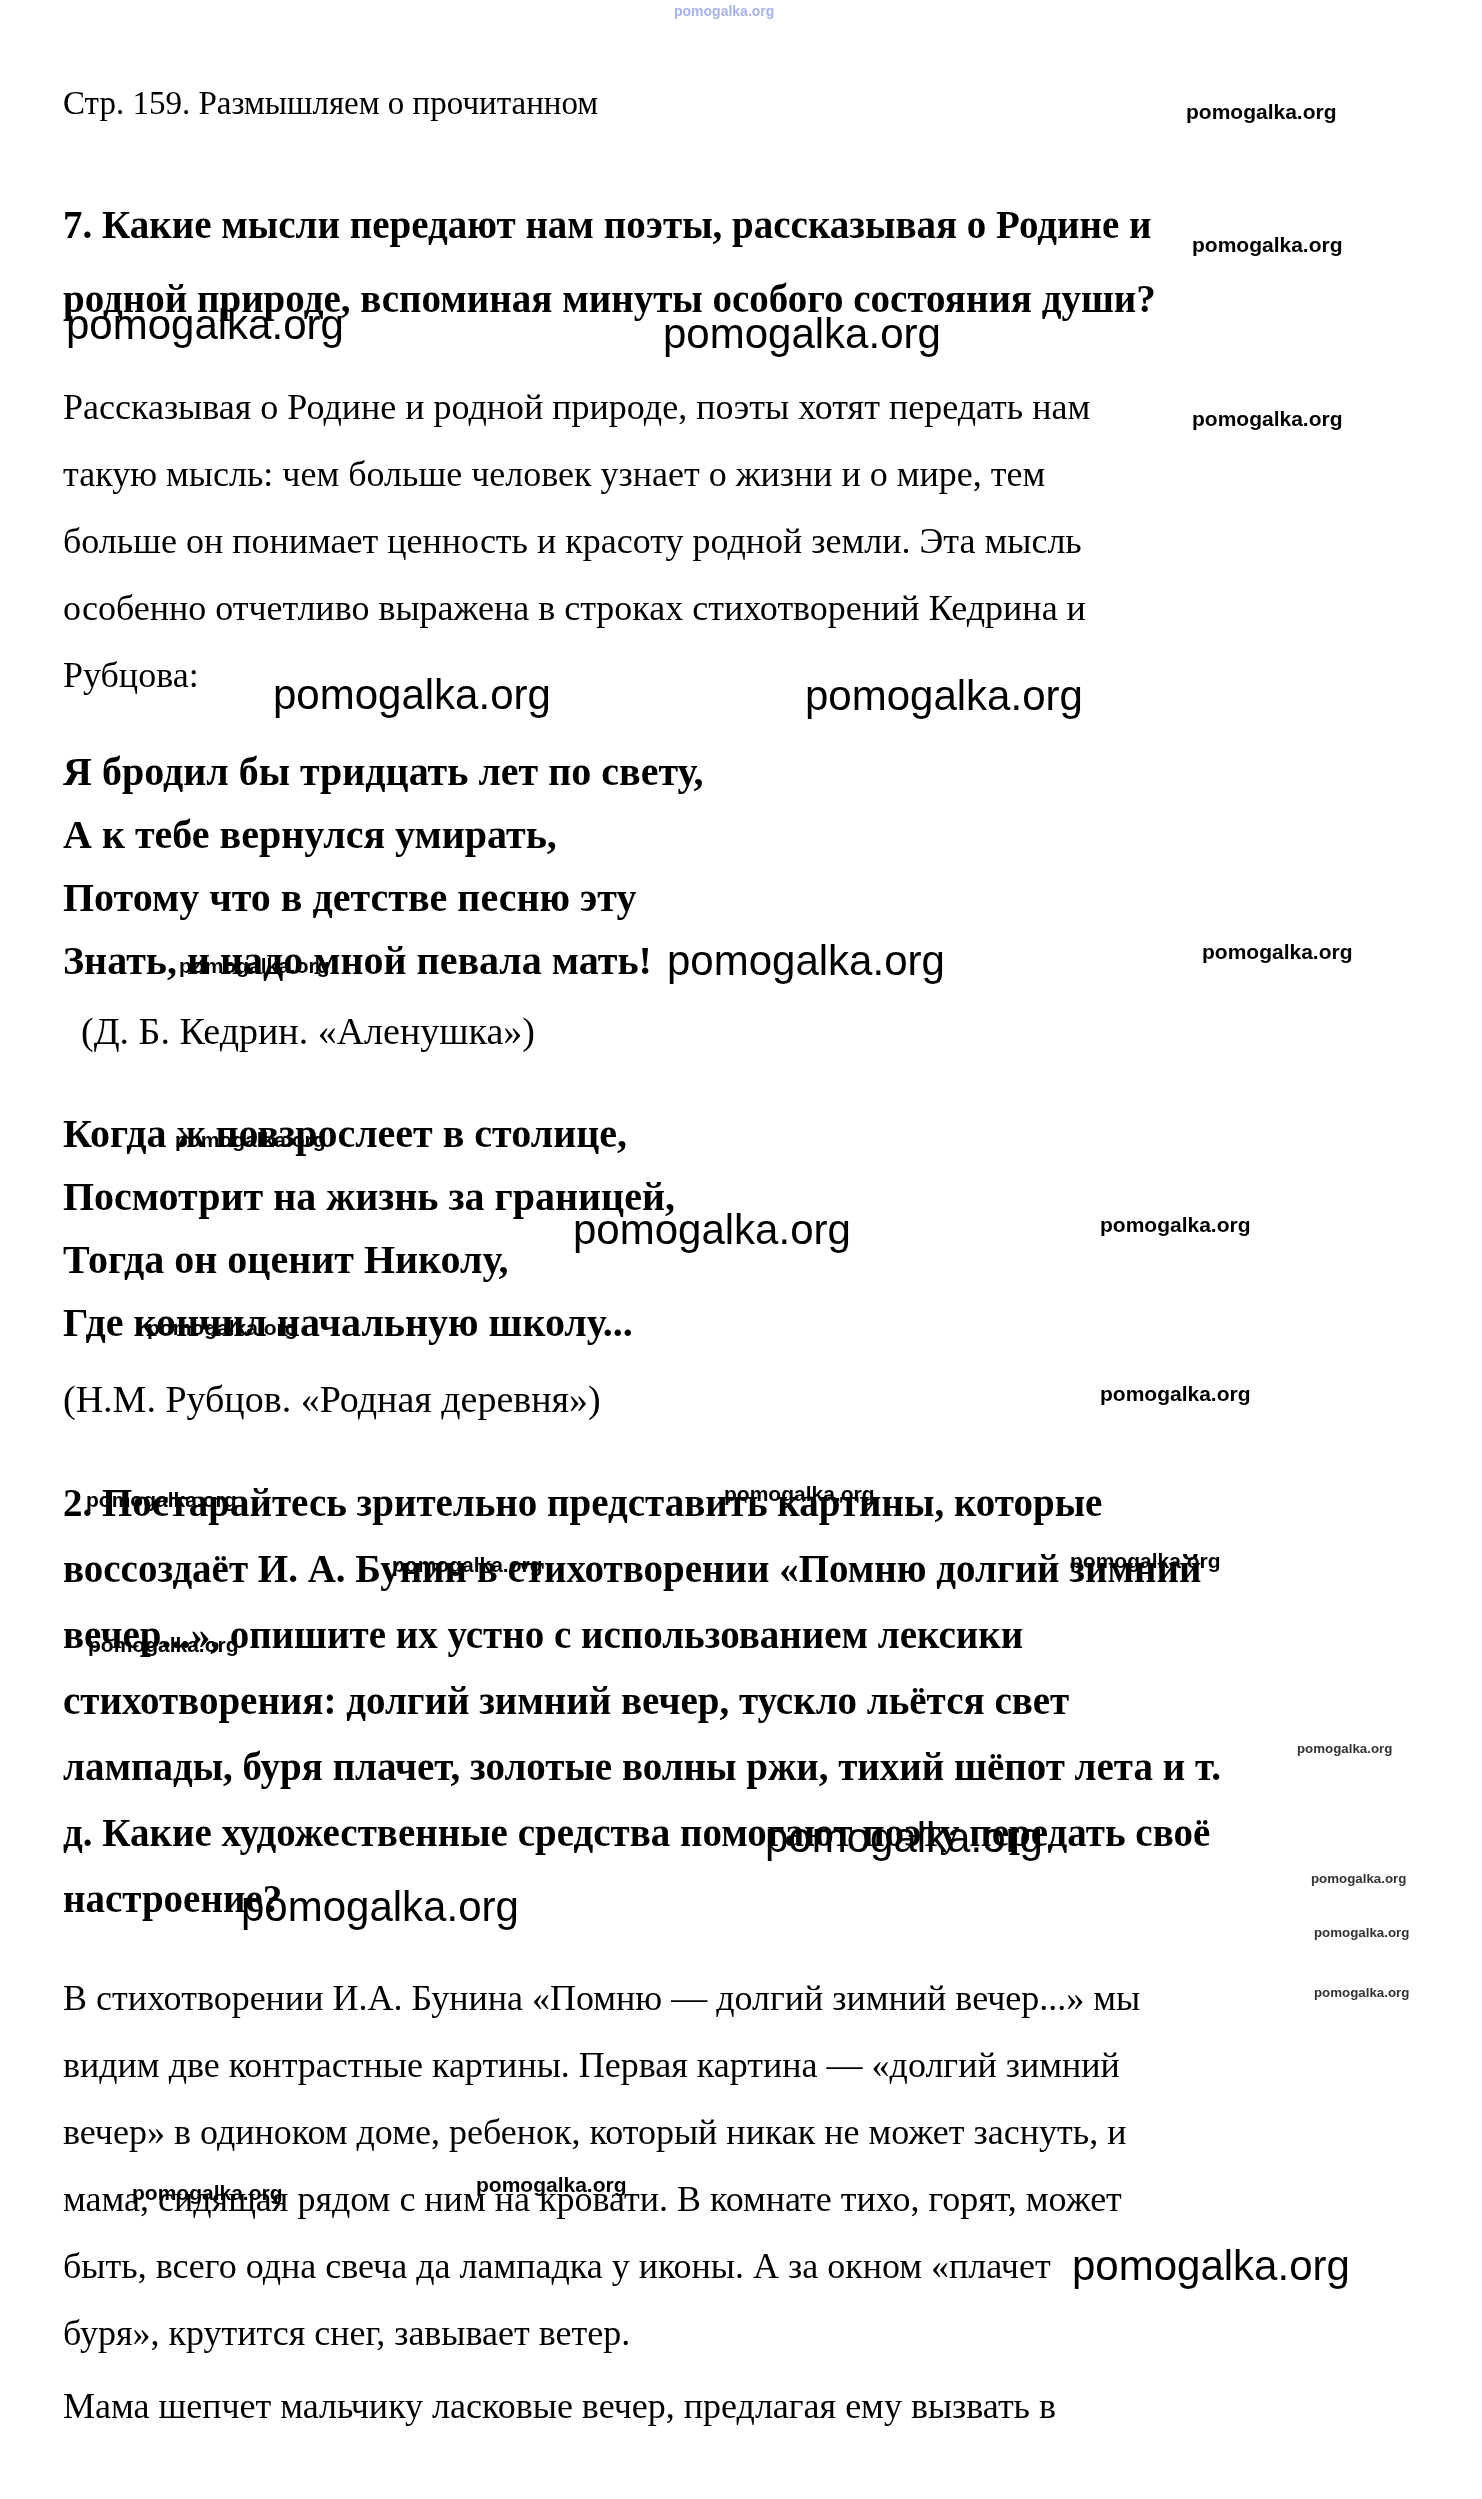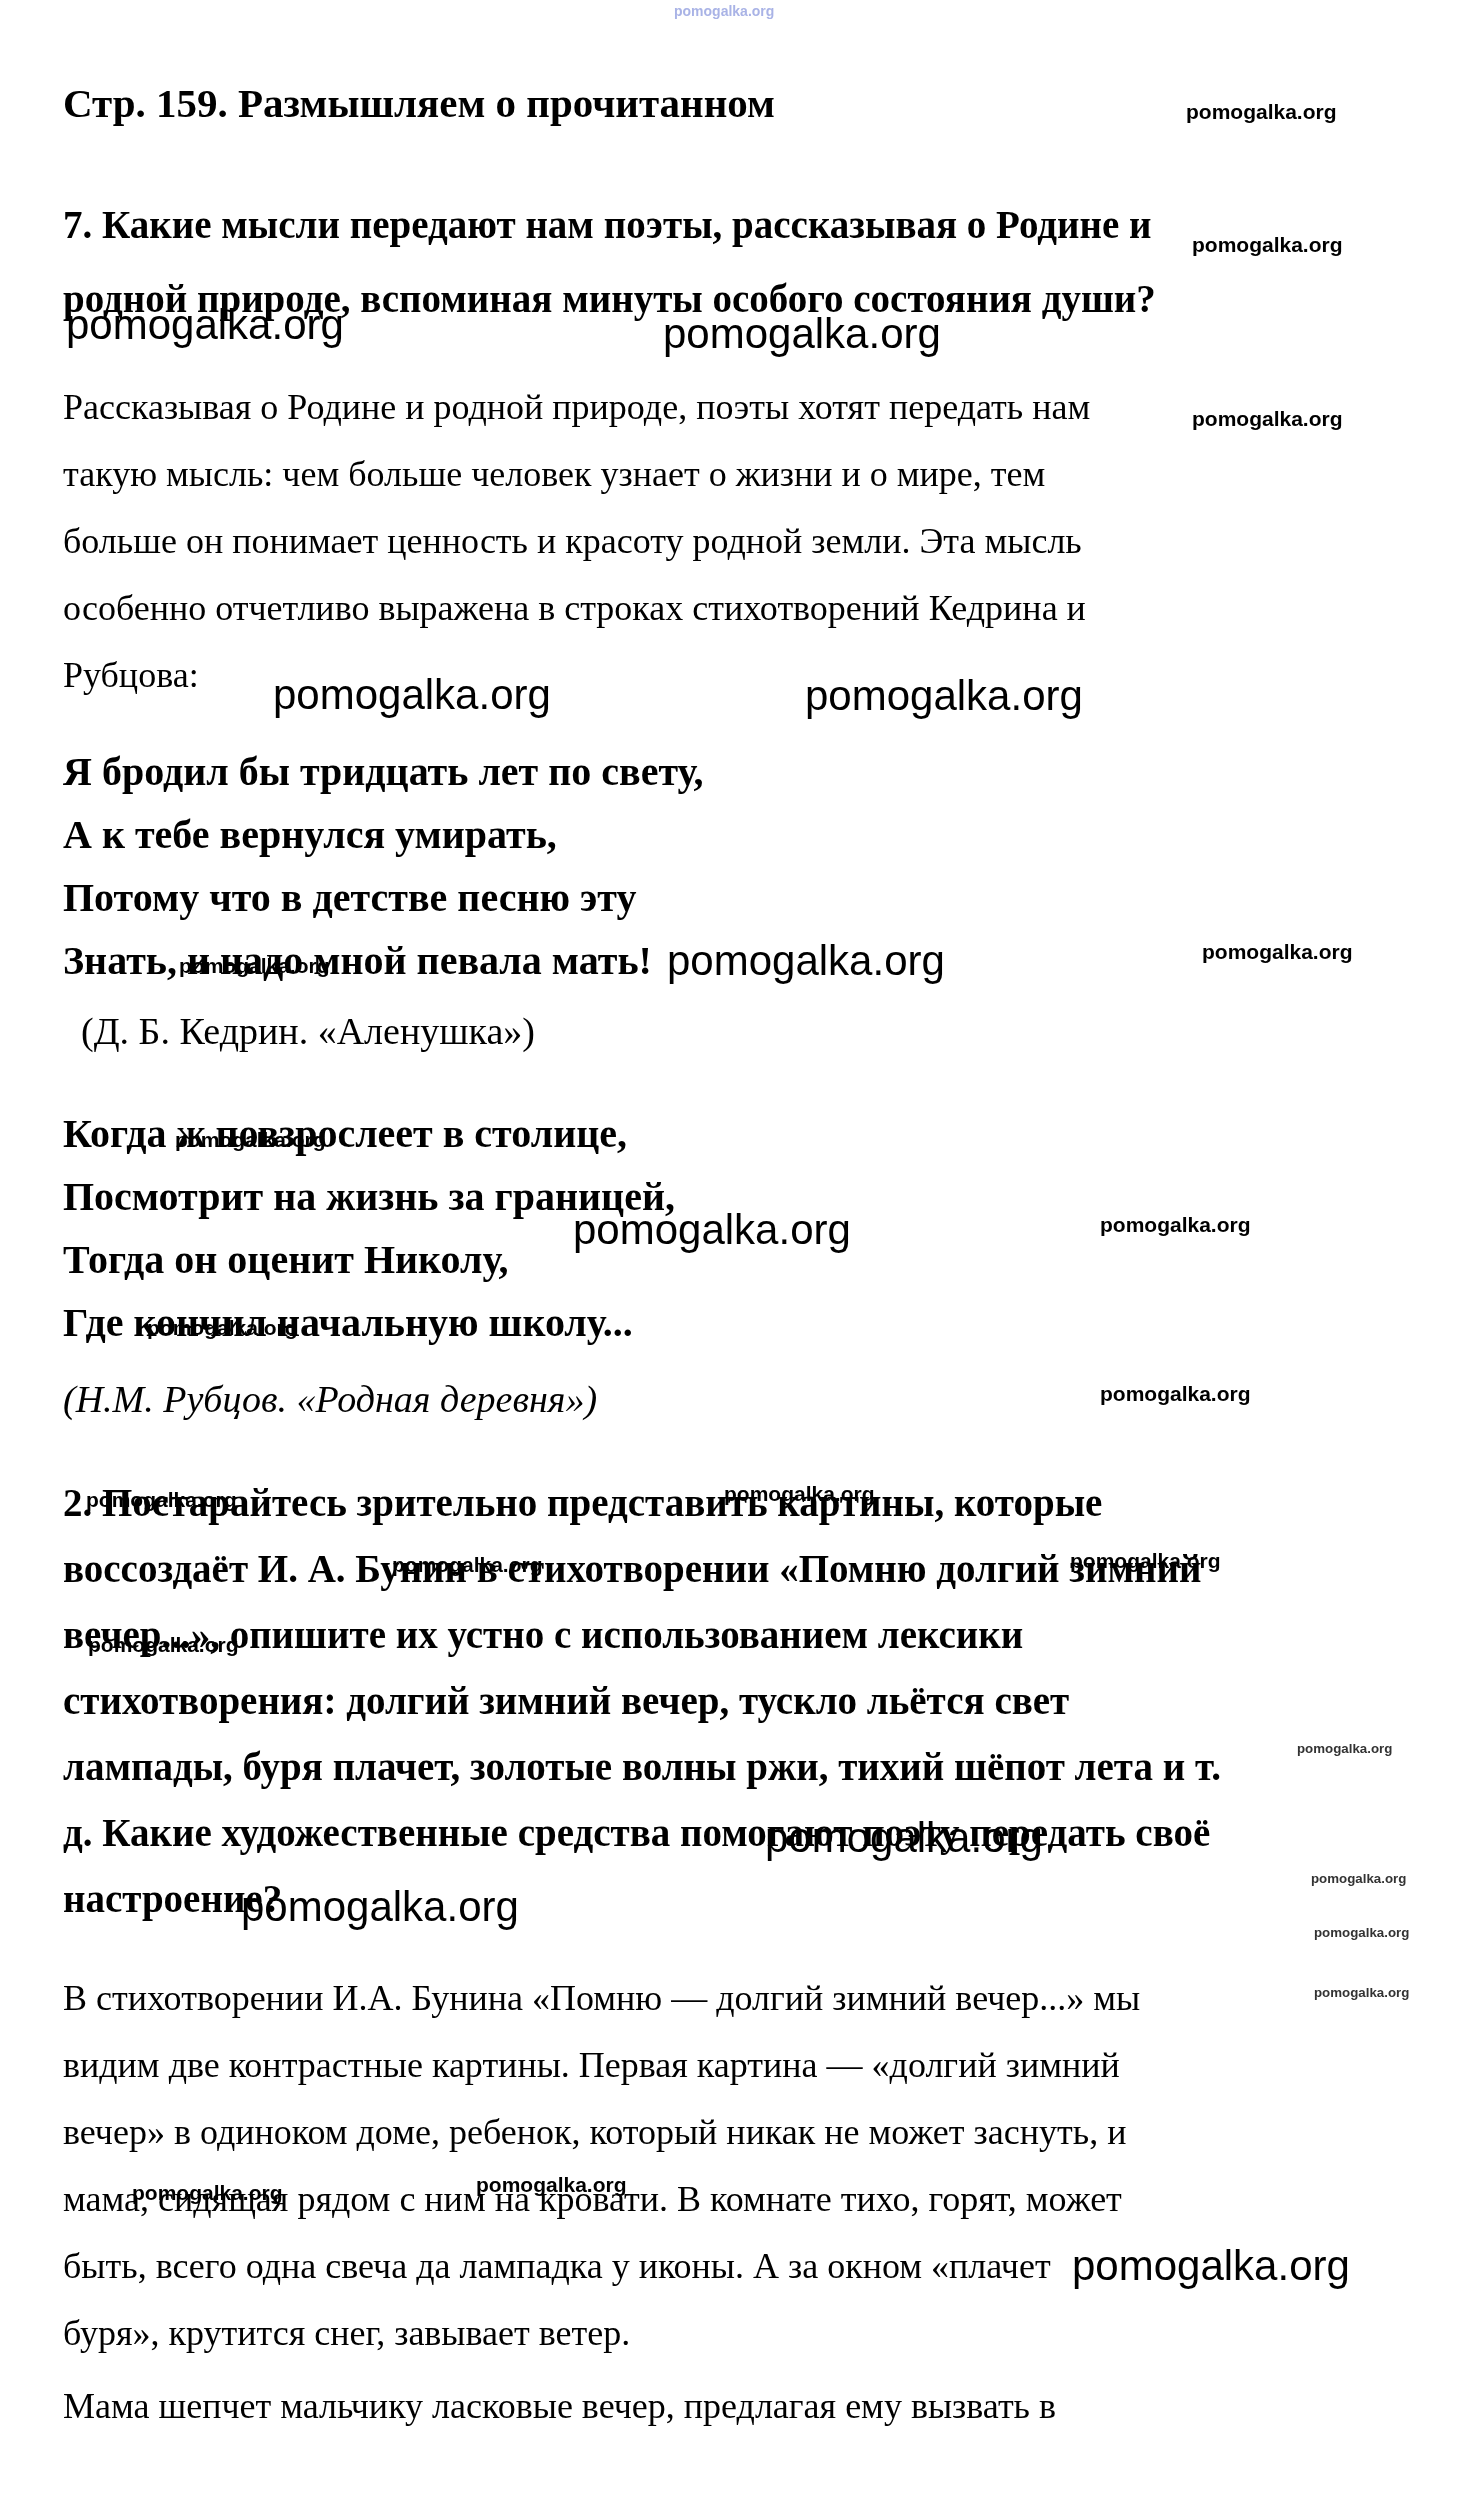--- a/index.html
+++ b/index.html
@@ -15,23 +15,23 @@
     font-family: "Liberation Serif", serif;
     color: #000000;
   }
   .content {
     position: relative;
     padding: 78px 63px 0 63px;
     width: 1357px;
     z-index: 1;
   }
   .page-title {
-    font-size: 41px;
+    font-size: 33px;
     line-height: 50px;
-    font-weight: bold;
+    font-weight: normal;
     white-space: pre-line;
   }
   .question {
     font-size: 39px;
     line-height: 74px;
     font-weight: bold;
     white-space: pre-line;
   }
   .question.q2 { line-height: 66px; }
   .body-text {
@@ -47,21 +47,21 @@
   }
   .attribution {
     font-size: 38px;
     line-height: 63px;
   }
   .m-q1   { margin-top: 60px; }
   .m-a1   { margin-top: 38px; }
   .m-p1   { margin-top: 31px; }
   .m-at1  { margin-top: 7.8px; margin-left: 18px; }
   .m-p2   { margin-top: 39px; }
-  .m-at2  { margin-top: 14px; font-style: italic; }
+  .m-at2  { margin-top: 14px; }
   .m-q2   { margin-top: 39px; }
   .m-a2   { margin-top: 33px; }
   .m-a2c  { margin-top: 6.3px; }
 
   
   .wm {
     position: absolute;
     font-family: "Liberation Sans", sans-serif;
     white-space: nowrap;
     z-index: 2;

